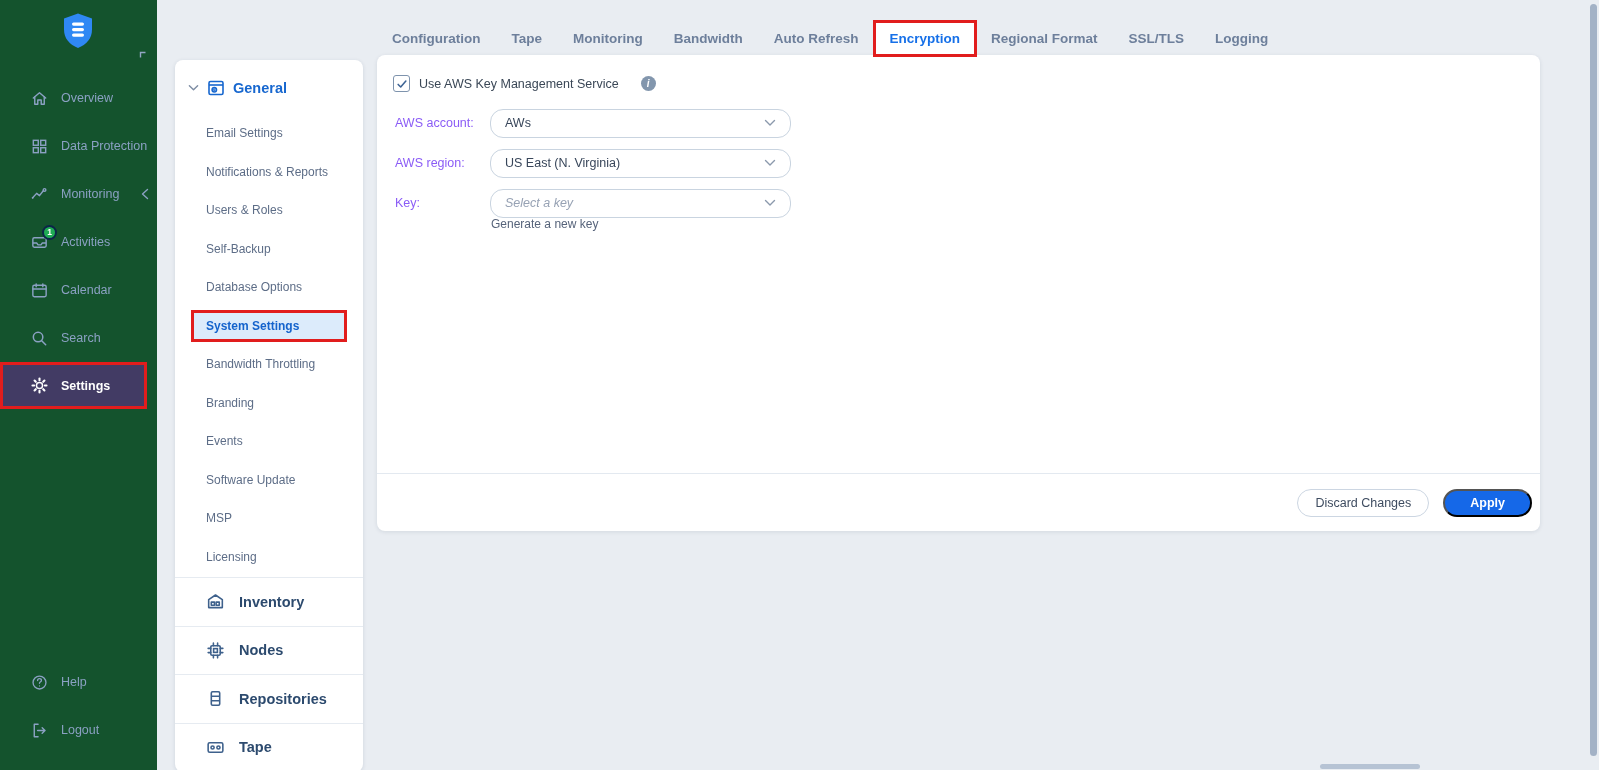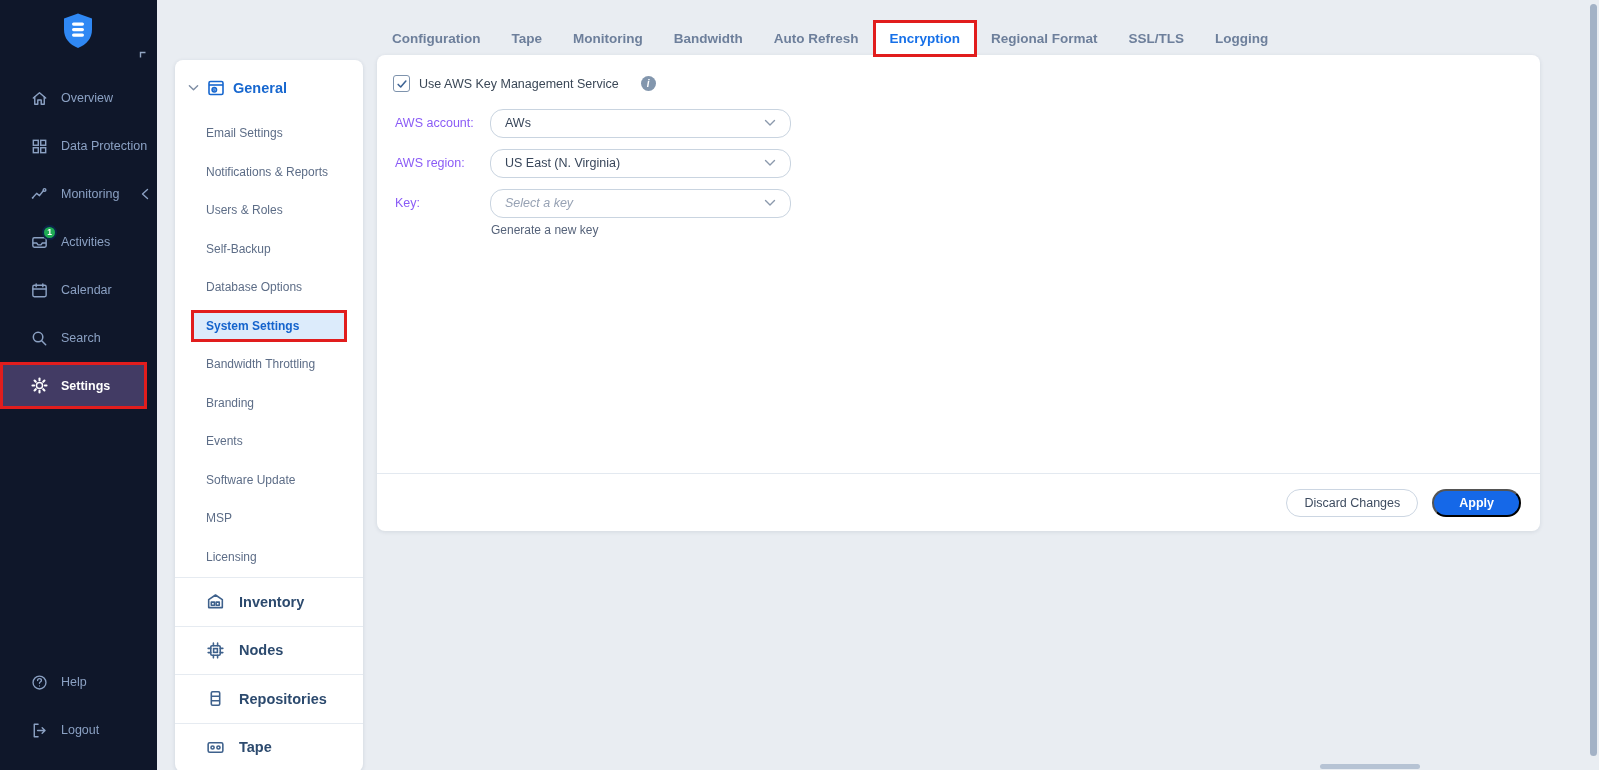--- a/index.html
+++ b/index.html
@@ -7,21 +7,21 @@
   body {
     font-family: "Liberation Sans", sans-serif;
     background: #e9edf2;
     position: relative;
     overflow: hidden;
     cursor: default;
   }
   svg { display:block; }
 
   
-  .sidebar { position:absolute; left:0; top:0; width:157px; height:770px; background:#0f172a; }
+  .sidebar { position:absolute; left:0; top:0; width:157px; height:770px; background:#14532d; }
   .logo { position:absolute; left:58px; top:11px; }
   .collapse-mark { position:absolute; right:9px; top:50px; cursor:pointer; }
   .nav-item {
     position:absolute; left:0; width:157px; height:48px;
     display:flex; align-items:center; gap:12px; padding-left:30px;
     color:#8ba1c3; font-size:12.5px; cursor:pointer; white-space:nowrap;
   }
   .nav-item .icn { flex:0 0 auto; color:#8ba1c3; }
   .nav-item.active {
     width:147px; height:47px; background:#423b64; border:3px solid #e11d1d;
@@ -96,26 +96,26 @@
 
   .f-label { position:absolute; left:18px; font-size:12.5px; color:#8b5cf6; }
   .field {
     position:absolute; left:113px; width:301px; height:29px;
     border:1px solid #c9d4e0; border-radius:13px; background:#fff;
     display:flex; align-items:center; padding:0 14px;
     font-size:12.5px; color:#38465a; cursor:pointer;
   }
   .field .chev { margin-left:auto; }
   .placeholder { color:#97a2b4; font-style:italic; }
-  .generate-link { position:absolute; left:114px; top:162px; font-size:12px; color:#56637a; cursor:pointer;margin-top:6px; }
+  .generate-link { position:absolute; left:114px; top:162px; font-size:12px; color:#56637a; cursor:pointer; }
 
   .card-footer {
     position:absolute; left:0; right:0; bottom:0; height:58px;
     border-top:1px solid #e3e9f0;
-    display:flex; align-items:center; justify-content:flex-end; gap:14px; padding-right:19px;
+    display:flex; align-items:center; justify-content:flex-end; gap:14px; padding-right:8px;
   }
   .btn-secondary {
     height:28px; padding:0 17px; border:1px solid #ccd6e2; border-radius:15px;
     background:#fff; color:#3e4c60; font-size:12.5px;
     display:flex; align-items:center; cursor:pointer;
   }
   .btn-primary {
     height:28px; padding:0 25px; border-radius:15px;
     background:#1568e8; color:#fff; font-weight:bold; font-size:12.5px;
     display:flex; align-items:center; cursor:pointer;

